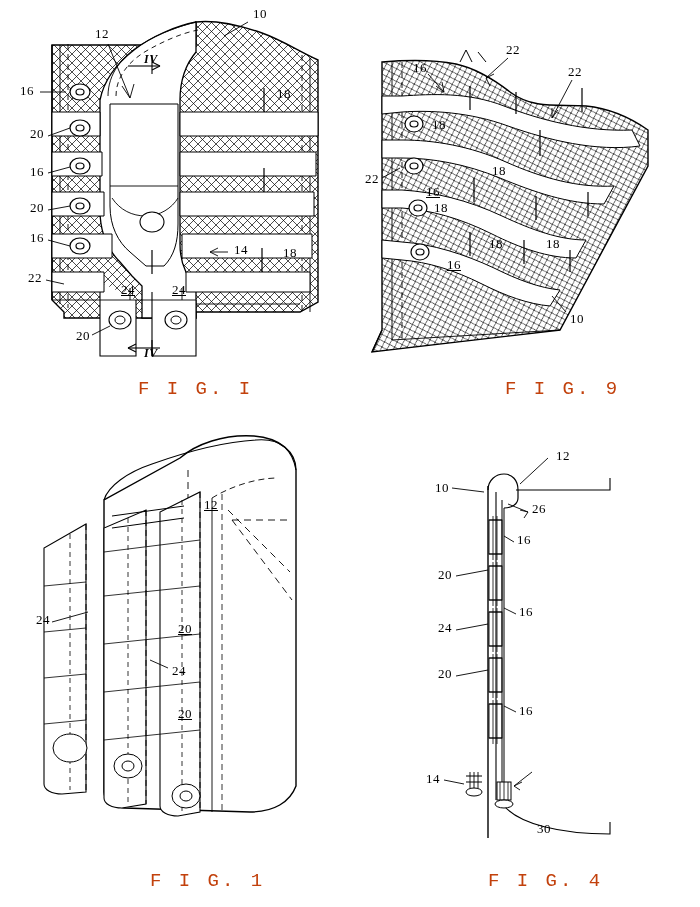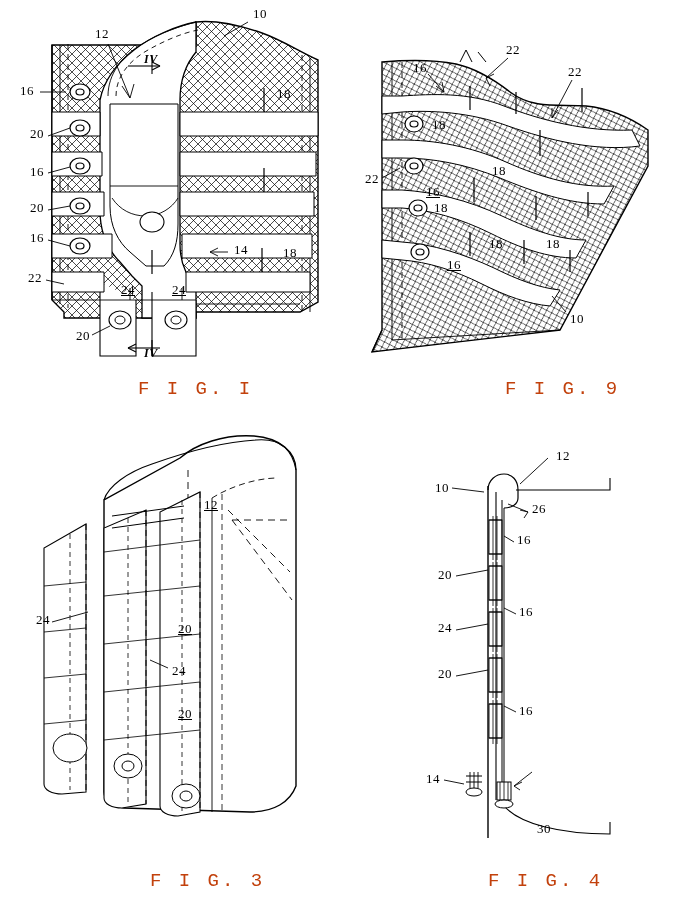--- a/index.html
+++ b/index.html
@@ -364,21 +364,21 @@
   <div class="lbl" style="left:546px; top:236px;">18</div>
   <div class="lbl u" style="left:447px; top:257px;">16</div>
   <div class="lbl" style="left:570px; top:311px;">10</div>
   <div class="figcap" style="left:505px; top:378px;">F I G. 9</div>
 
   <div class="lbl u" style="left:204px; top:497px;">12</div>
   <div class="lbl" style="left:36px; top:612px;">24</div>
   <div class="lbl u" style="left:178px; top:621px;">20</div>
   <div class="lbl" style="left:172px; top:663px;">24</div>
   <div class="lbl u" style="left:178px; top:706px;">20</div>
-  <div class="figcap" style="left:150px; top:870px;">F I G. 3</div>
+  <div class="figcap" style="left:150px; top:870px;">F I G. 1</div>
 
   <div class="lbl" style="left:556px; top:448px;">12</div>
   <div class="lbl" style="left:435px; top:480px;">10</div>
   <div class="lbl" style="left:532px; top:501px;">26</div>
   <div class="lbl" style="left:517px; top:532px;">16</div>
   <div class="lbl" style="left:438px; top:567px;">20</div>
   <div class="lbl" style="left:519px; top:604px;">16</div>
   <div class="lbl" style="left:438px; top:620px;">24</div>
   <div class="lbl" style="left:438px; top:666px;">20</div>
   <div class="lbl" style="left:519px; top:703px;">16</div>

